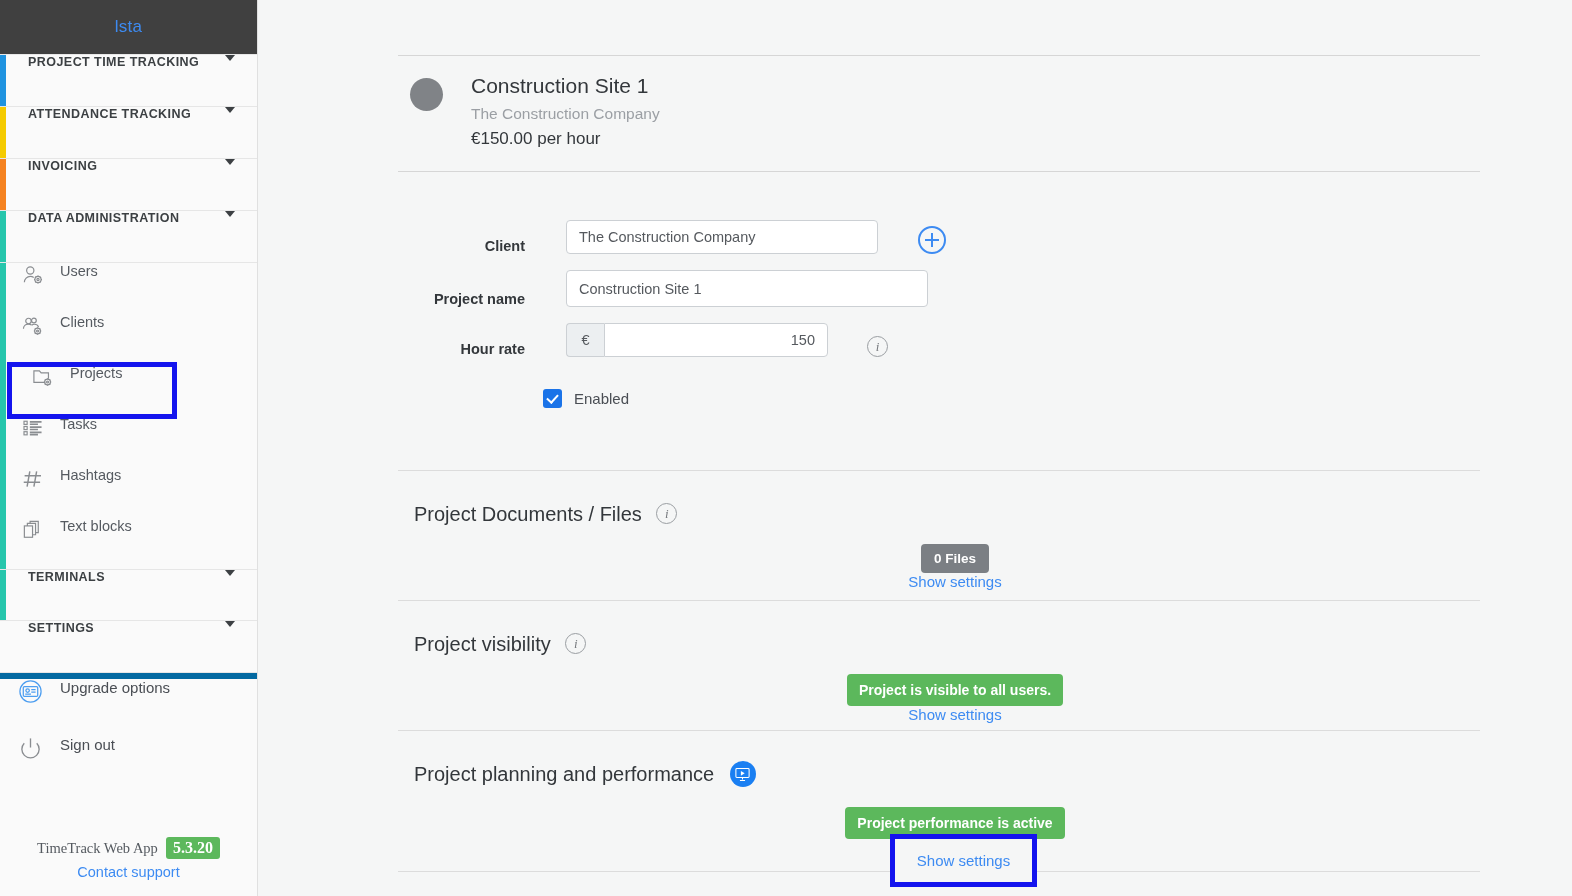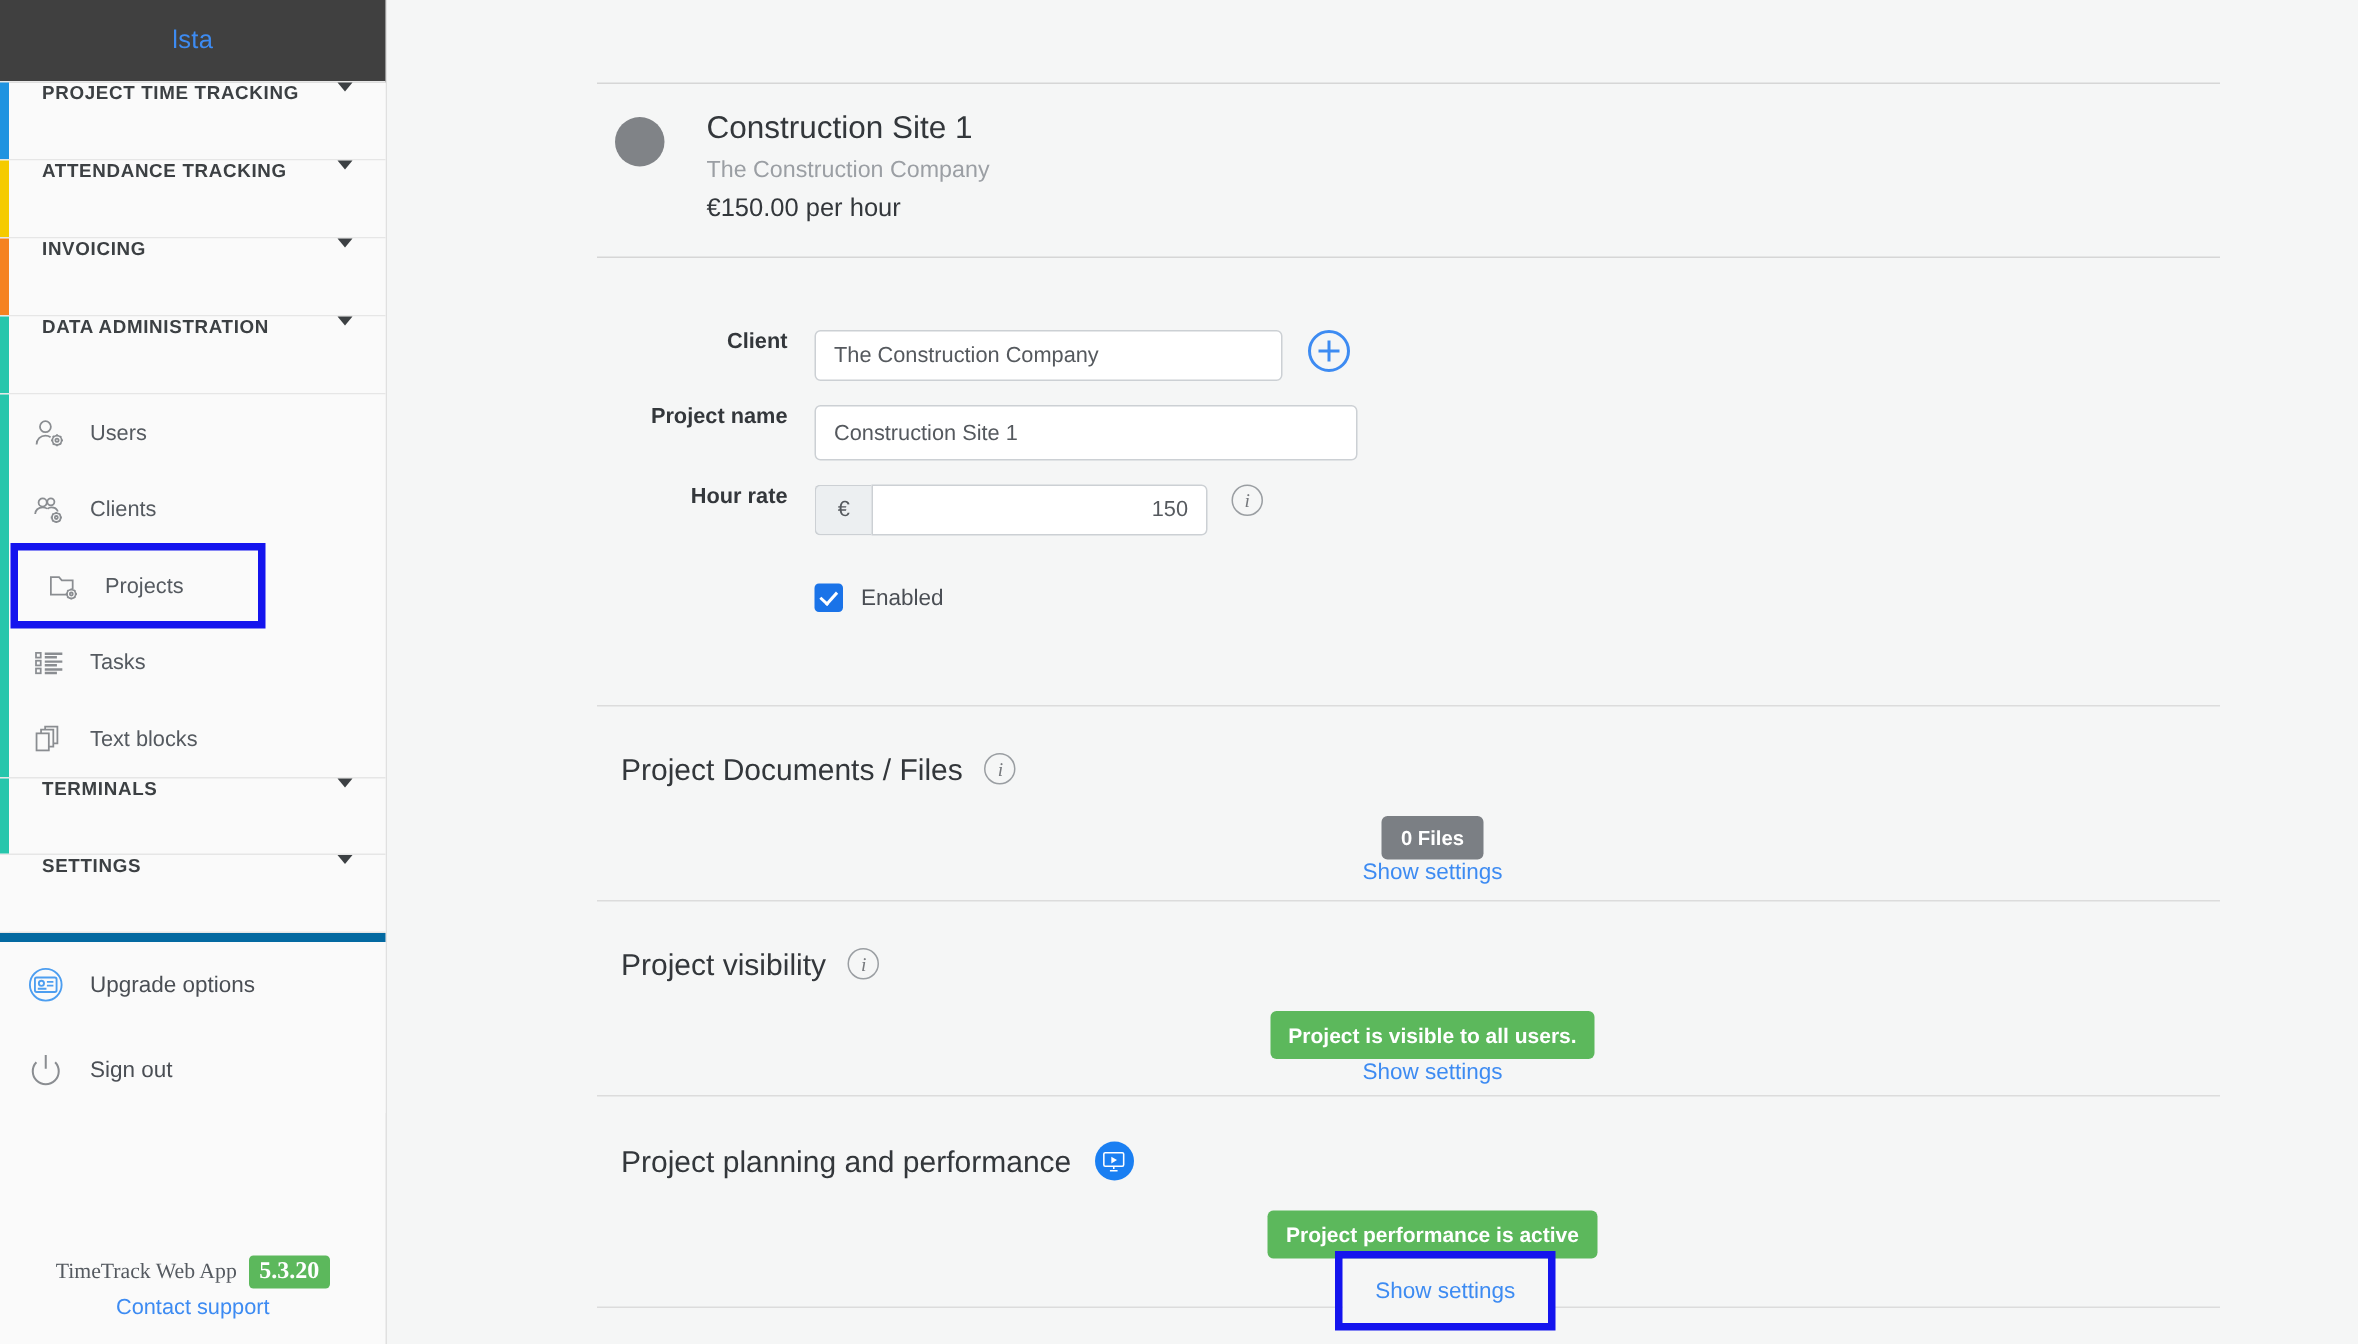--- a/index.html
+++ b/index.html
@@ -51,21 +51,21 @@
     border-top: 6px solid #3c4043;
   }
 
   .submenu { position: relative; background: #fafafa; }
   .submenu .teal-stripe {
     position: absolute; left: 0; top: 0; bottom: 0; width: 6px;
     background: #26c6ac;
   }
   .nav-item {
     height: 51px;
-    display: flex; align-items: center;
+    display: flex; align-items: flex-start;
     padding-left: 22px;
     cursor: pointer;
     position: relative;
   }
   .nav-item .ico {
     width: 30px; height: 24px;
     display: flex; align-items: center; justify-content: flex-start;
     color: #8a8d91;
     flex: 0 0 30px;
   }
@@ -121,21 +121,21 @@
   .avatar {
     width: 33px; height: 33px; border-radius: 50%;
     background: #808387; flex: 0 0 33px; margin-top: 4px;
   }
   .proj-head-txt { margin-left: 28px; }
   .proj-title { font-size: 21px; color: #33373b; font-weight: normal; }
   .proj-sub { font-size: 15.5px; color: #9b9fa4; margin-top: 7px; }
   .proj-rate { font-size: 17px; color: #33373b; margin-top: 6px; }
 
   .form { padding: 48px 0 0 0; }
-  .frow { display: flex; align-items: flex-start; margin-bottom: 16px; }
+  .frow { display: flex; align-items: flex-end; margin-bottom: 16px; gap: 23px; }
   .flabel {
     width: 145px; text-align: right;
     font-size: 14.5px; font-weight: bold; color: #33373b;
     padding-right: 18px;
   }
   .finput {
     height: 34px; background: #fff;
     border: 1px solid #ccd0d4; border-radius: 4px;
     font-size: 14.5px; color: #55595e;
     padding: 0 12px; display: flex; align-items: center;
@@ -314,20 +314,28 @@
           <svg width="22" height="18" viewBox="0 0 24 20" fill="none" stroke="#8a8d91" stroke-width="1.3">
             <rect x="2" y="2.5" width="3.5" height="3.5"></rect>
               <rect x="2" y="8.3" width="3.5" height="3.5"></rect>
               <rect x="2" y="14.1" width="3.5" height="3.5"></rect>
             <path d="M8.5 3.2h13M8.5 5.8h9M8.5 9h13M8.5 11.6h9M8.5 14.8h13M8.5 17.4h9" stroke-width="1.8"></path>
           </svg>
         </span>
         <span class="txt">Tasks</span>
       </div>
 
+      <div class="nav-item">
+        <span class="ico">
+          <svg width="22" height="20" viewBox="0 0 24 22" fill="none" stroke="#8a8d91" stroke-width="1.6">
+            <path d="M8.5 2.5L5.5 19.5M16 2.5L13 19.5M2.8 7.5h18M1.8 14.5h18"></path>
+          </svg>
+        </span>
+        <span class="txt">Hashtags</span>
+      </div>
 
       <div class="nav-item">
         <span class="ico">
           <svg width="22" height="20" viewBox="0 0 24 22" fill="none" stroke="#8a8d91" stroke-width="1.3">
             <rect x="2.5" y="6.5" width="9" height="12.5"></rect>
             <path d="M5.8 6.5V3.8h9v12.4h-3.3"></path>
             <path d="M8.8 3.8V1.5h9v12.4h-3"></path>
           </svg>
         </span>
         <span class="txt">Text blocks</span>

